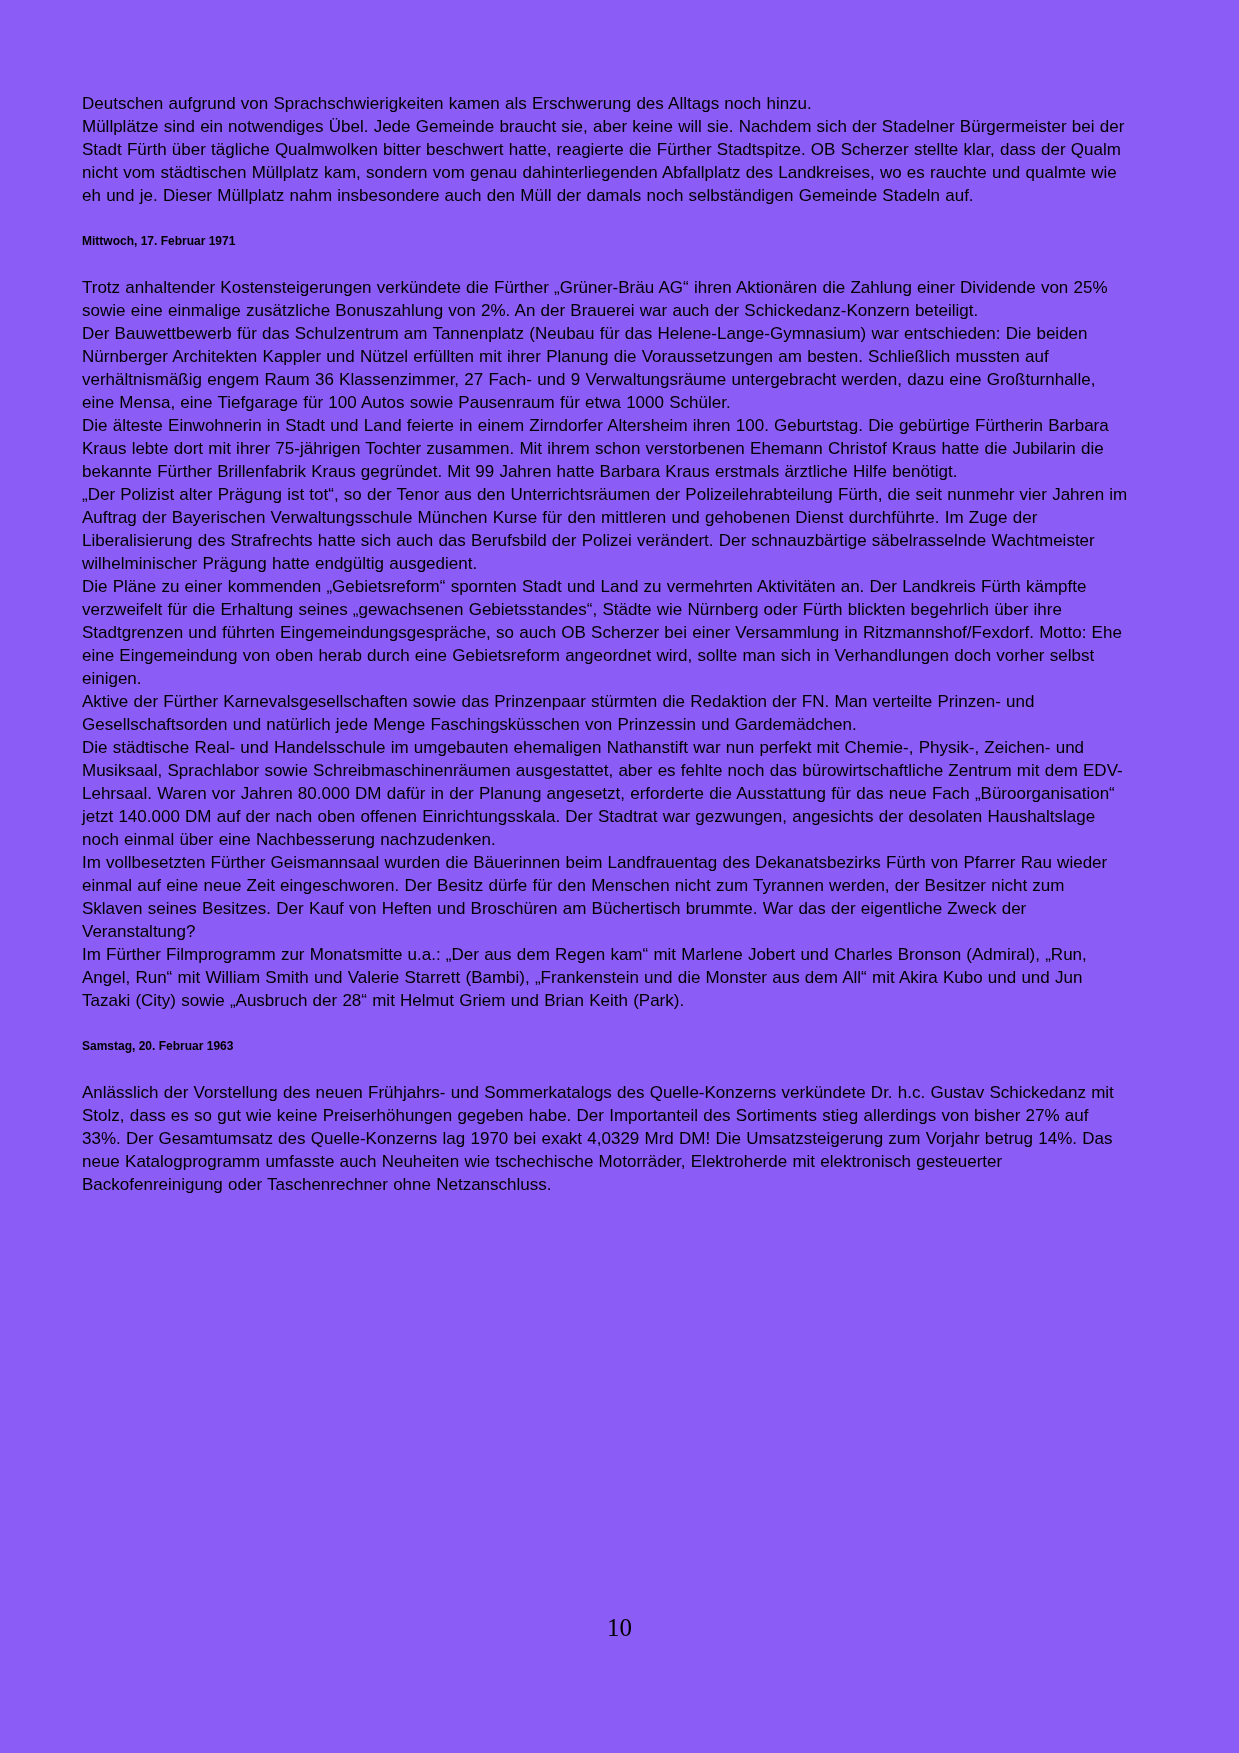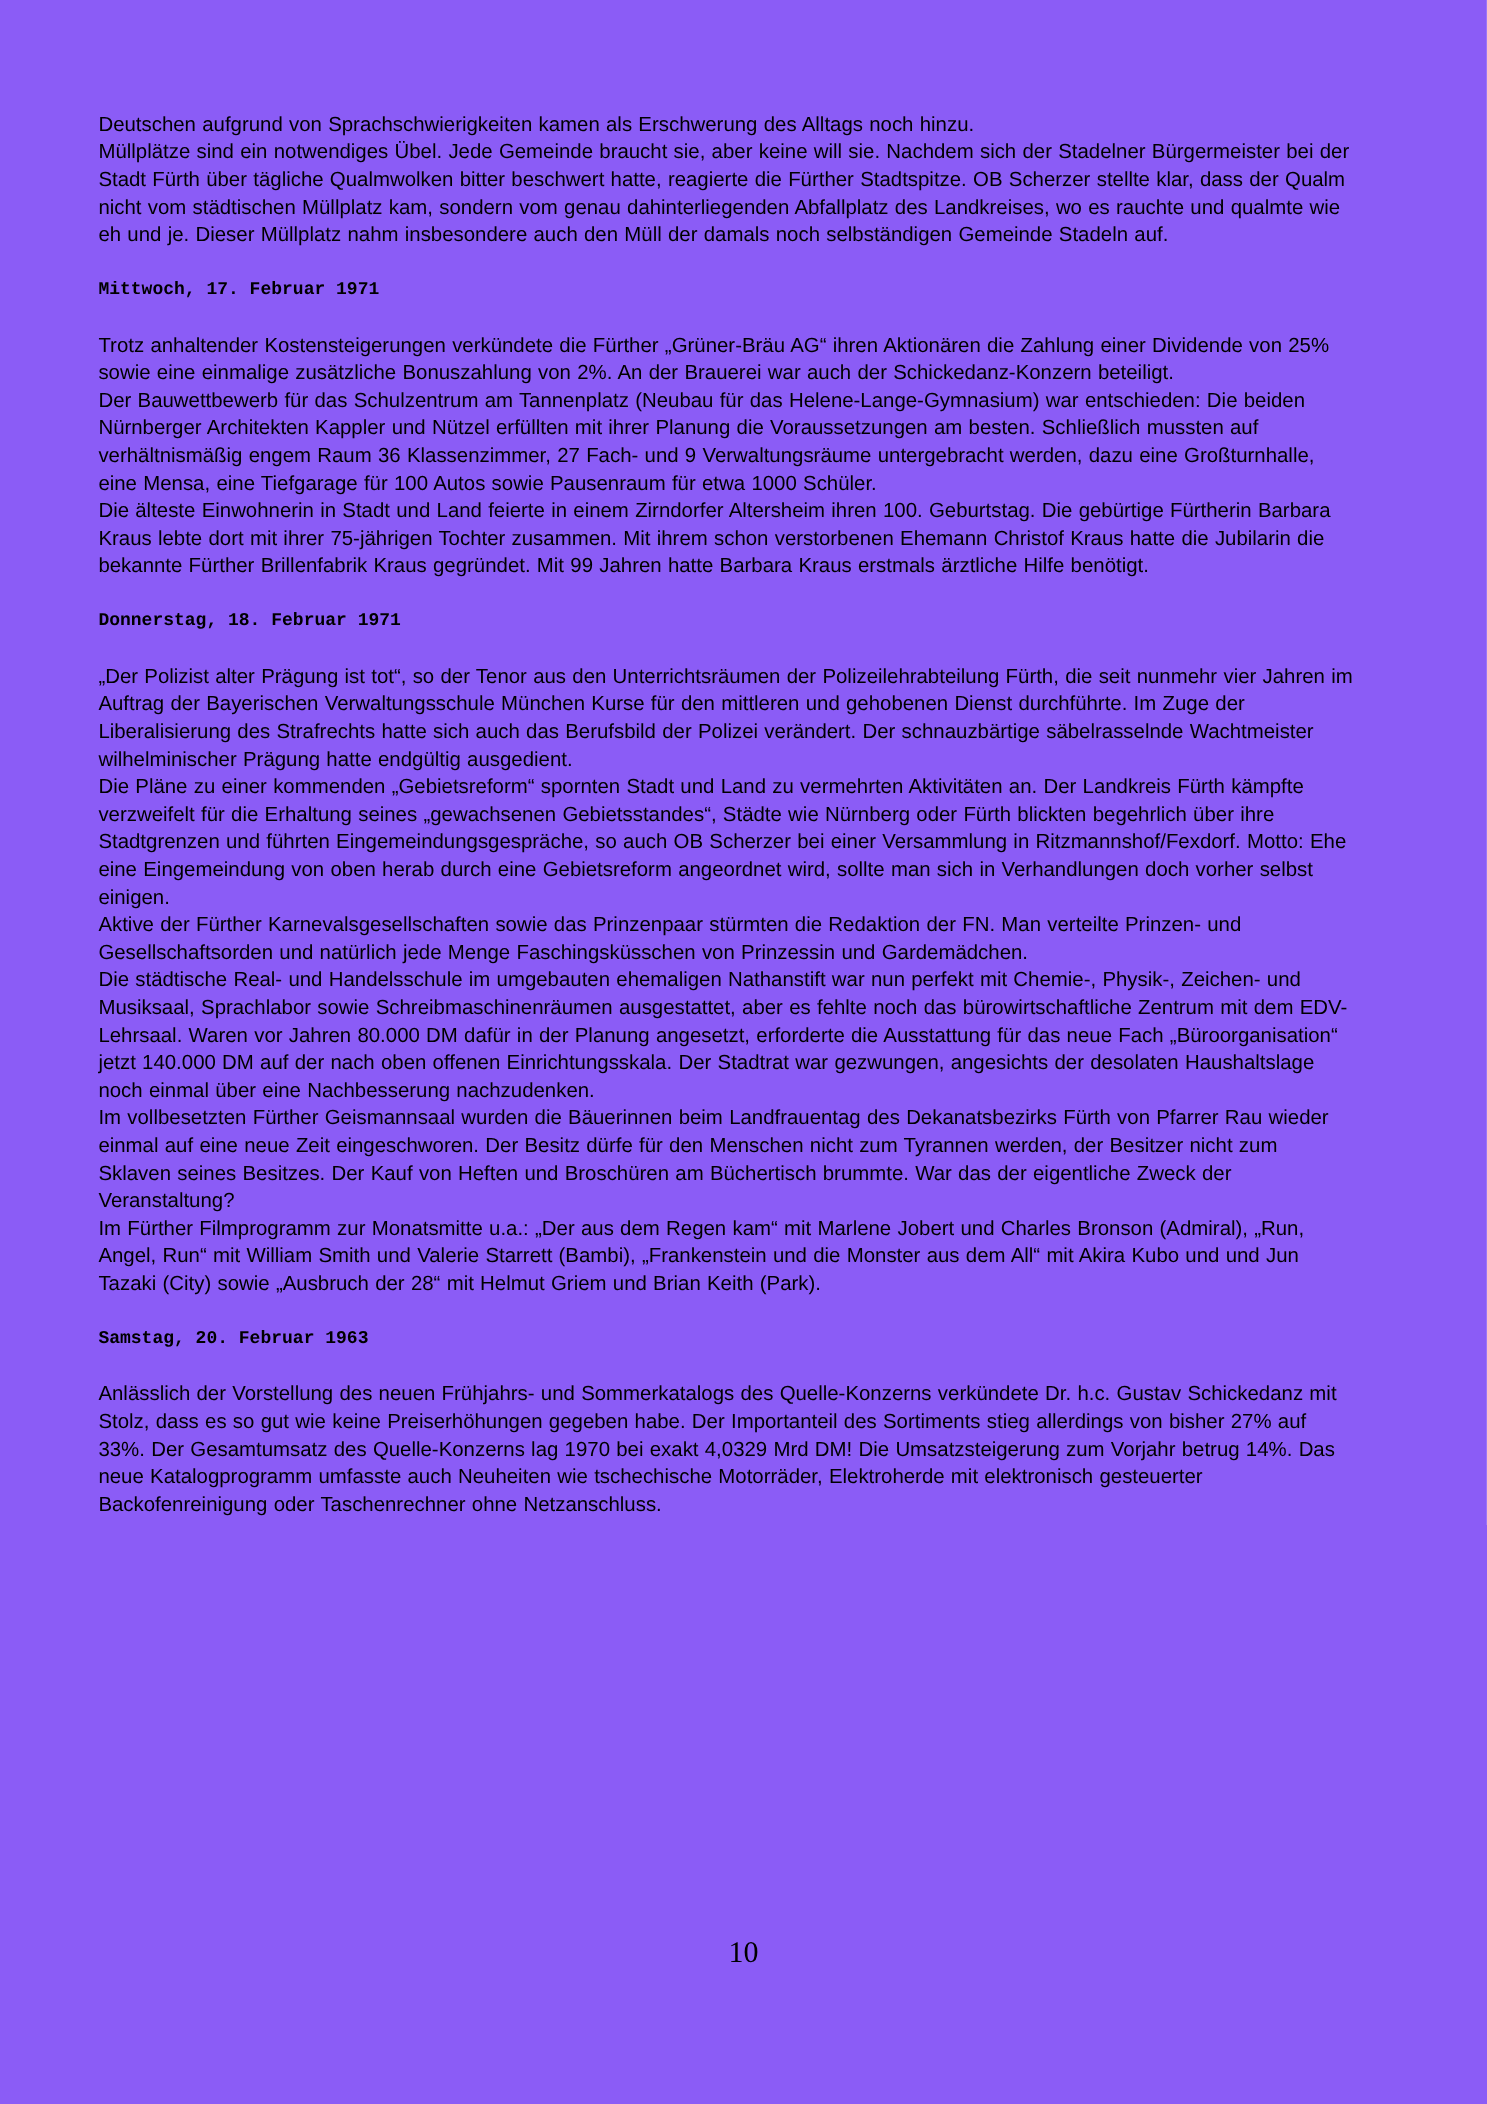--- a/index.html
+++ b/index.html
@@ -24,26 +24,25 @@
     left: 82px;
     top: 92px;
     width: 1048px;
     font-size: 17px;
     line-height: 23px;
     color: #000000;
     text-align: left;
   }
   .section { margin: 0; }
   .date-heading {
-    font-size: 15px;
+    font-size: 12px;
     line-height: 23px;
     font-weight: bold;
     margin: 23px 0 23px 0;
     padding: 0;
-    font-family: Liberation Mono, monospace;
   }
   .para {
     margin: 0;
     padding: 0;
     word-spacing: 0.5px;
   }
   .footer {
     position: absolute;
     left: 0;
     top: 1615px;
@@ -71,21 +70,20 @@
   <section class="section">
     <h2 class="date-heading">Mittwoch, 17. Februar 1971</h2>
     <div>
           <p class="para">Trotz anhaltender Kostensteigerungen verkündete die Fürther „Grüner-Bräu AG“ ihren Aktionären die Zahlung einer Dividende von 25% sowie eine einmalige zusätzliche Bonuszahlung von 2%. An der Brauerei war auch der Schickedanz-Konzern beteiligt.</p>
           <p class="para">Der Bauwettbewerb für das Schulzentrum am Tannenplatz (Neubau für das Helene-Lange-Gymnasium) war entschieden: Die beiden Nürnberger Architekten Kappler und Nützel erfüllten mit ihrer Planung die Voraussetzungen am besten. Schließlich mussten auf verhältnismäßig engem Raum 36 Klassenzimmer, 27 Fach- und 9 Verwaltungsräume untergebracht werden, dazu eine Großturnhalle, eine Mensa, eine Tiefgarage für 100 Autos sowie Pausenraum für etwa 1000 Schüler.</p>
           <p class="para">Die älteste Einwohnerin in Stadt und Land feierte in einem Zirndorfer Altersheim ihren 100. Geburtstag. Die gebürtige Fürtherin Barbara Kraus lebte dort mit ihrer 75-jährigen Tochter zusammen. Mit ihrem schon verstorbenen Ehemann Christof Kraus hatte die Jubilarin die bekannte Fürther Brillenfabrik Kraus gegründet. Mit 99 Jahren hatte Barbara Kraus erstmals ärztliche Hilfe benötigt.</p>
         </div>
   </section>
 
   <section class="section">
-    <h2 class="date-heading">Donnerstag, 18. Februar 1971</h2>
     <div>
           <p class="para">„Der Polizist alter Prägung ist tot“, so der Tenor aus den Unterrichtsräumen der Polizeilehrabteilung Fürth, die seit nunmehr vier Jahren im Auftrag der Bayerischen Verwaltungsschule München Kurse für den mittleren und gehobenen Dienst durchführte. Im Zuge der Liberalisierung des Strafrechts hatte sich auch das Berufsbild der Polizei verändert. Der schnauzbärtige säbelrasselnde Wachtmeister wilhelminischer Prägung hatte endgültig ausgedient.</p>
           <p class="para">Die Pläne zu einer kommenden „Gebietsreform“ spornten Stadt und Land zu vermehrten Aktivitäten an. Der Landkreis Fürth kämpfte verzweifelt für die Erhaltung seines „gewachsenen Gebietsstandes“, Städte wie Nürnberg oder Fürth blickten begehrlich über ihre Stadtgrenzen und führten Eingemeindungsgespräche, so auch OB Scherzer bei einer Versammlung in Ritzmannshof/Fexdorf. Motto: Ehe eine Eingemeindung von oben herab durch eine Gebietsreform angeordnet wird, sollte man sich in Verhandlungen doch vorher selbst einigen.</p>
         </div>
   </section>
 
   <section class="section">
     <div>
           <p class="para">Aktive der Fürther Karnevalsgesellschaften sowie das Prinzenpaar stürmten die Redaktion der FN. Man verteilte Prinzen- und Gesellschaftsorden und natürlich jede Menge Faschingsküsschen von Prinzessin und Gardemädchen.</p>
           <p class="para">Die städtische Real- und Handelsschule im umgebauten ehemaligen Nathanstift war nun perfekt mit Chemie-, Physik-, Zeichen- und Musiksaal, Sprachlabor sowie Schreibmaschinenräumen ausgestattet, aber es fehlte noch das bürowirtschaftliche Zentrum mit dem EDV-Lehrsaal. Waren vor Jahren 80.000 DM dafür in der Planung angesetzt, erforderte die Ausstattung für das neue Fach „Büroorganisation“ jetzt 140.000 DM auf der nach oben offenen Einrichtungsskala. Der Stadtrat war gezwungen, angesichts der desolaten Haushaltslage noch einmal über eine Nachbesserung nachzudenken.</p>

